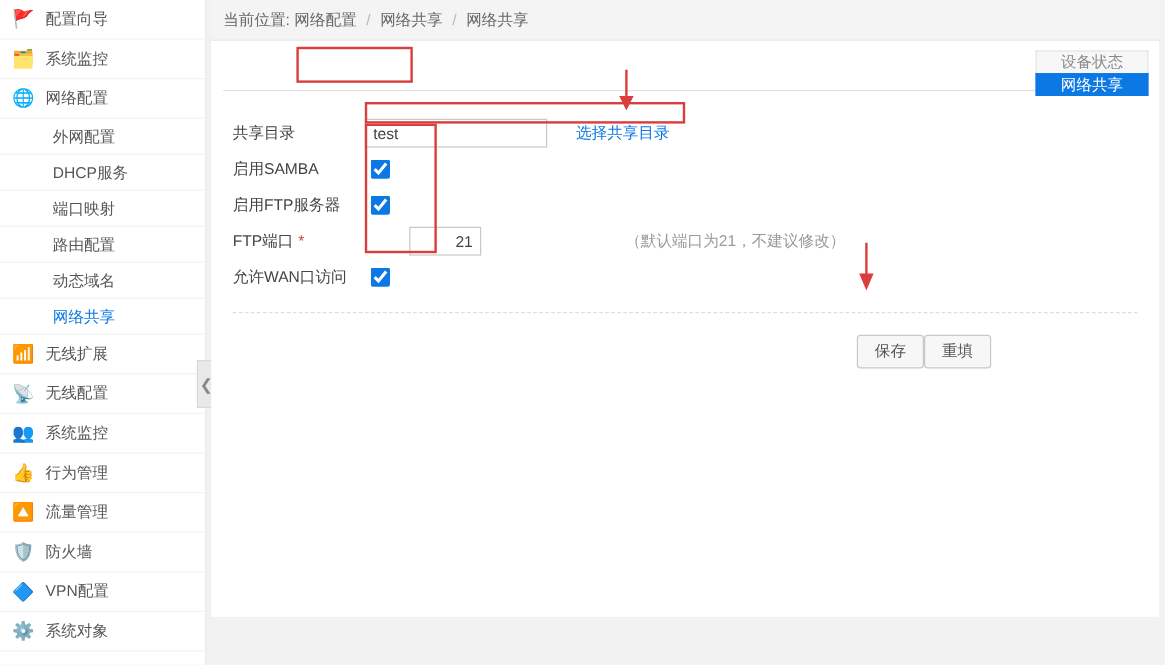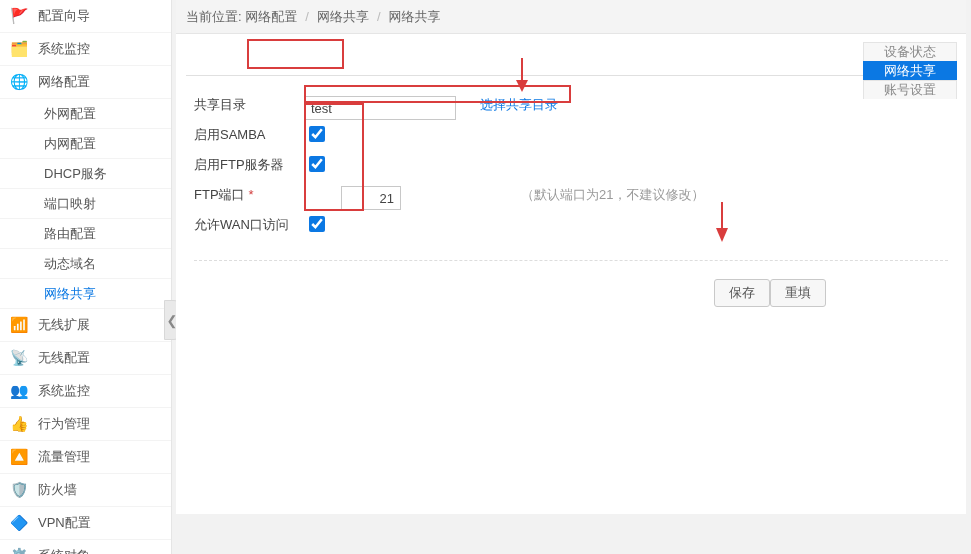--- a/index.html
+++ b/index.html
@@ -68,21 +68,21 @@
       color:#8a8a8a; cursor:pointer; border:1px solid transparent;
       background:#f7f7f7; border:1px solid #e4e4e4; border-bottom:none;
       margin-right:-1px;
     }
     .tab.active {
       background:#0b78e3; color:#fff; border-color:#0b78e3;
     }
     
     .form { padding:20px 8px; }
     .row {
-      display:flex; align-items:flex-start; height:30px; margin-bottom:0;
+      display:flex; align-items:center; height:30px; margin-bottom:0;
     }
     .lbl {
       width:110px; color:#444; text-align:left;
     }
     .txt-input {
       width:152px; height:24px; padding:0 6px;
       border:1px solid #c8c8c8; color:#444;
     }
     .txt-small {
       width:60px; height:24px; padding:0 6px; text-align:right;
@@ -126,23 +126,20 @@
   <div class="side-item">
     <span class="side-ico" style="color:#e5a23a">🗂️</span>
     <span>系统监控</span>
   </div>
   <div class="side-item">
     <span class="side-ico" style="color:#3b74b6">🌐</span>
     <span>网络配置</span>
   </div>
   <div class="side-sub">
       <span>外网配置</span>
-    </div>
-  <div class="side-sub">
-      <span>内网配置</span>
     </div>
   <div class="side-sub">
       <span>DHCP服务</span>
     </div>
   <div class="side-sub">
       <span>端口映射</span>
     </div>
   <div class="side-sub">
       <span>路由配置</span>
     </div>
@@ -201,23 +198,20 @@
   </div>
 
   <div class="content">
     <div class="tabs">
       <div class="tab">
           <span>设备状态</span>
         </div>
       <div class="tab active">
           <span>网络共享</span>
         </div>
-      <div class="tab">
-          <span>账号设置</span>
-        </div>
     </div>
 
     <div class="form">
       <div class="row">
         <span class="lbl">共享目录</span>
         <input class="txt-input" value="test" style="">
         <span class="link-btn">选择共享目录</span>
       </div>
       <div class="row">
         <span class="lbl">启用SAMBA</span>

